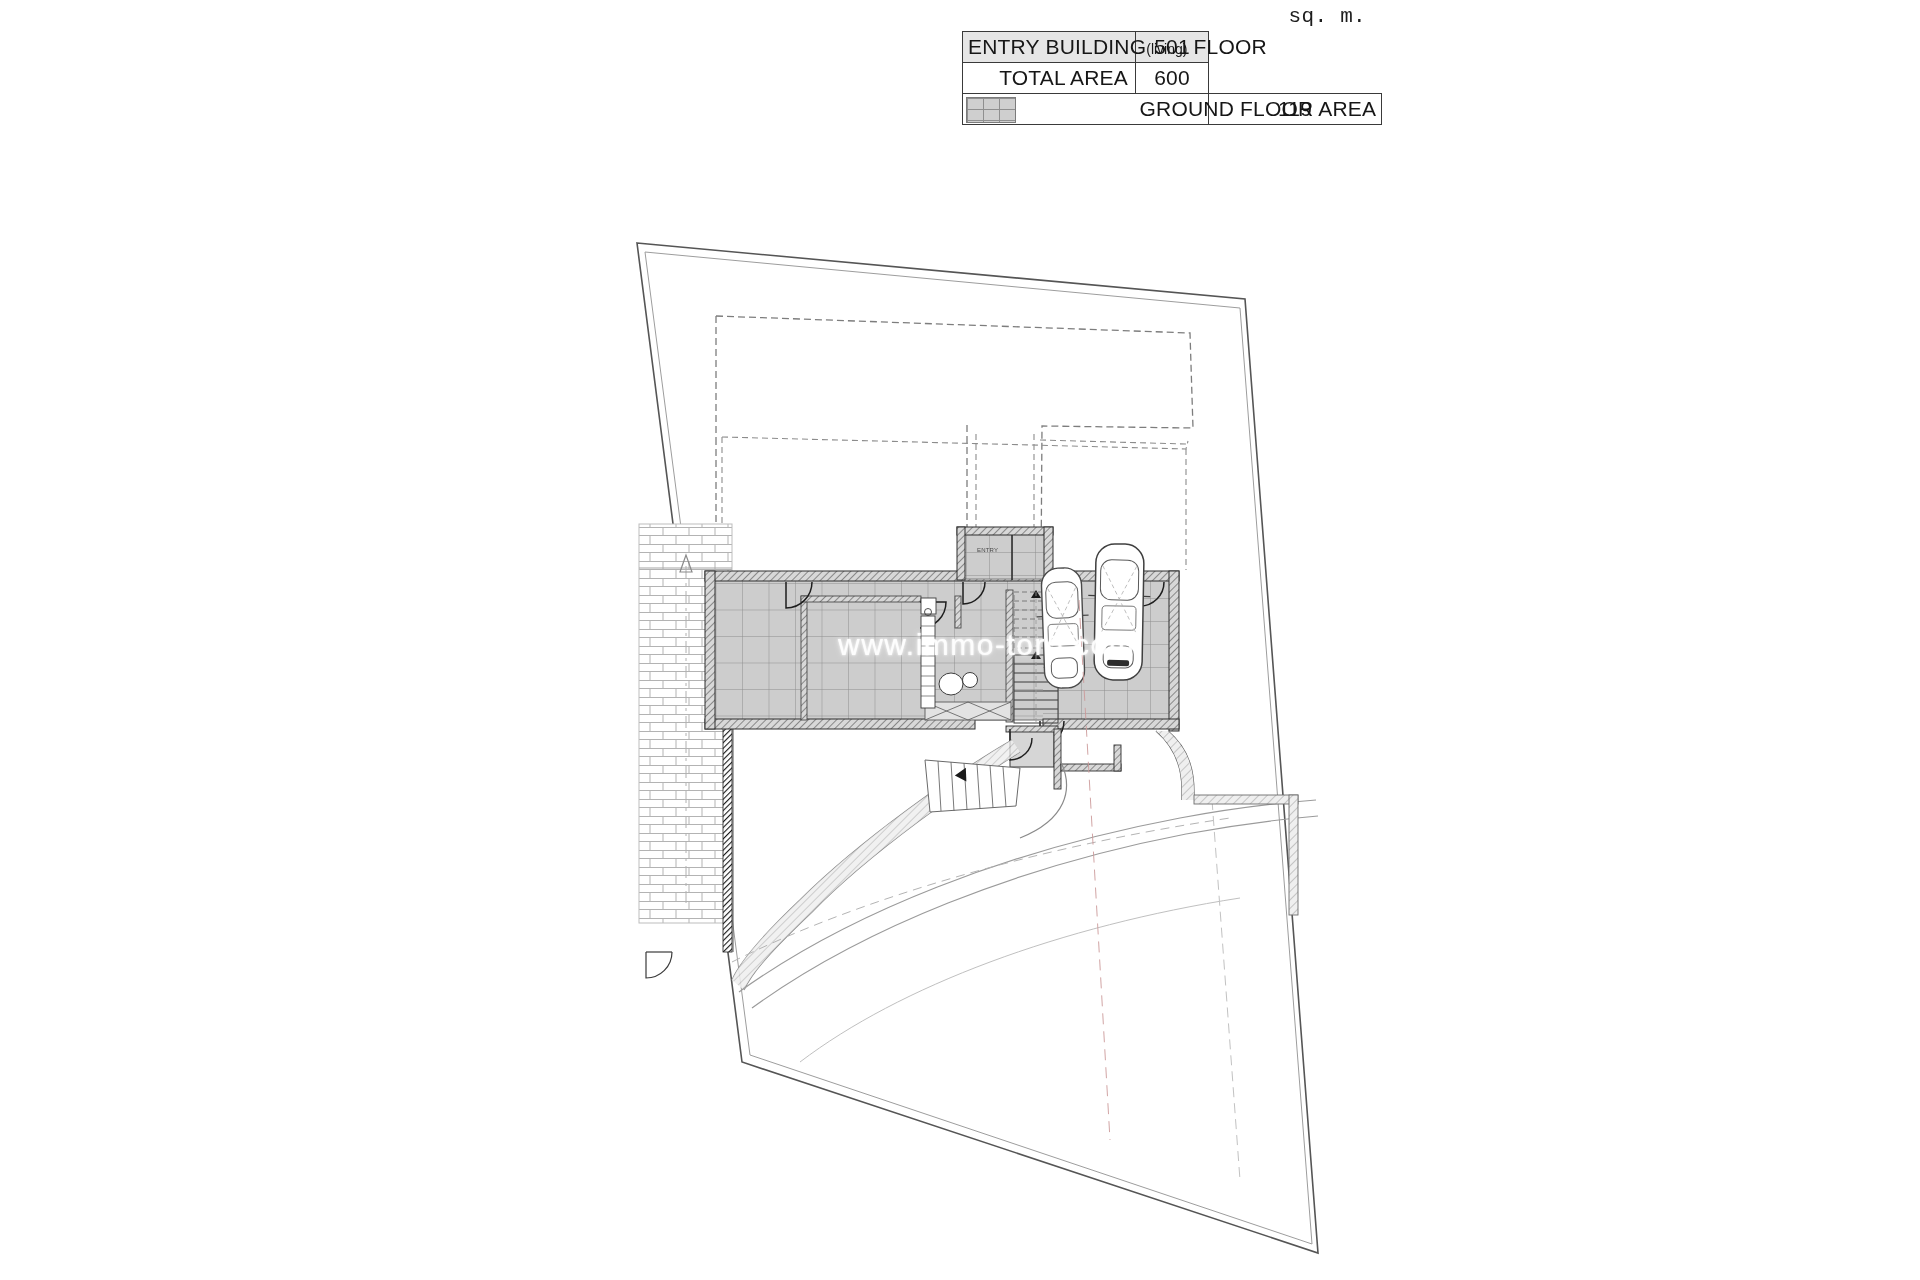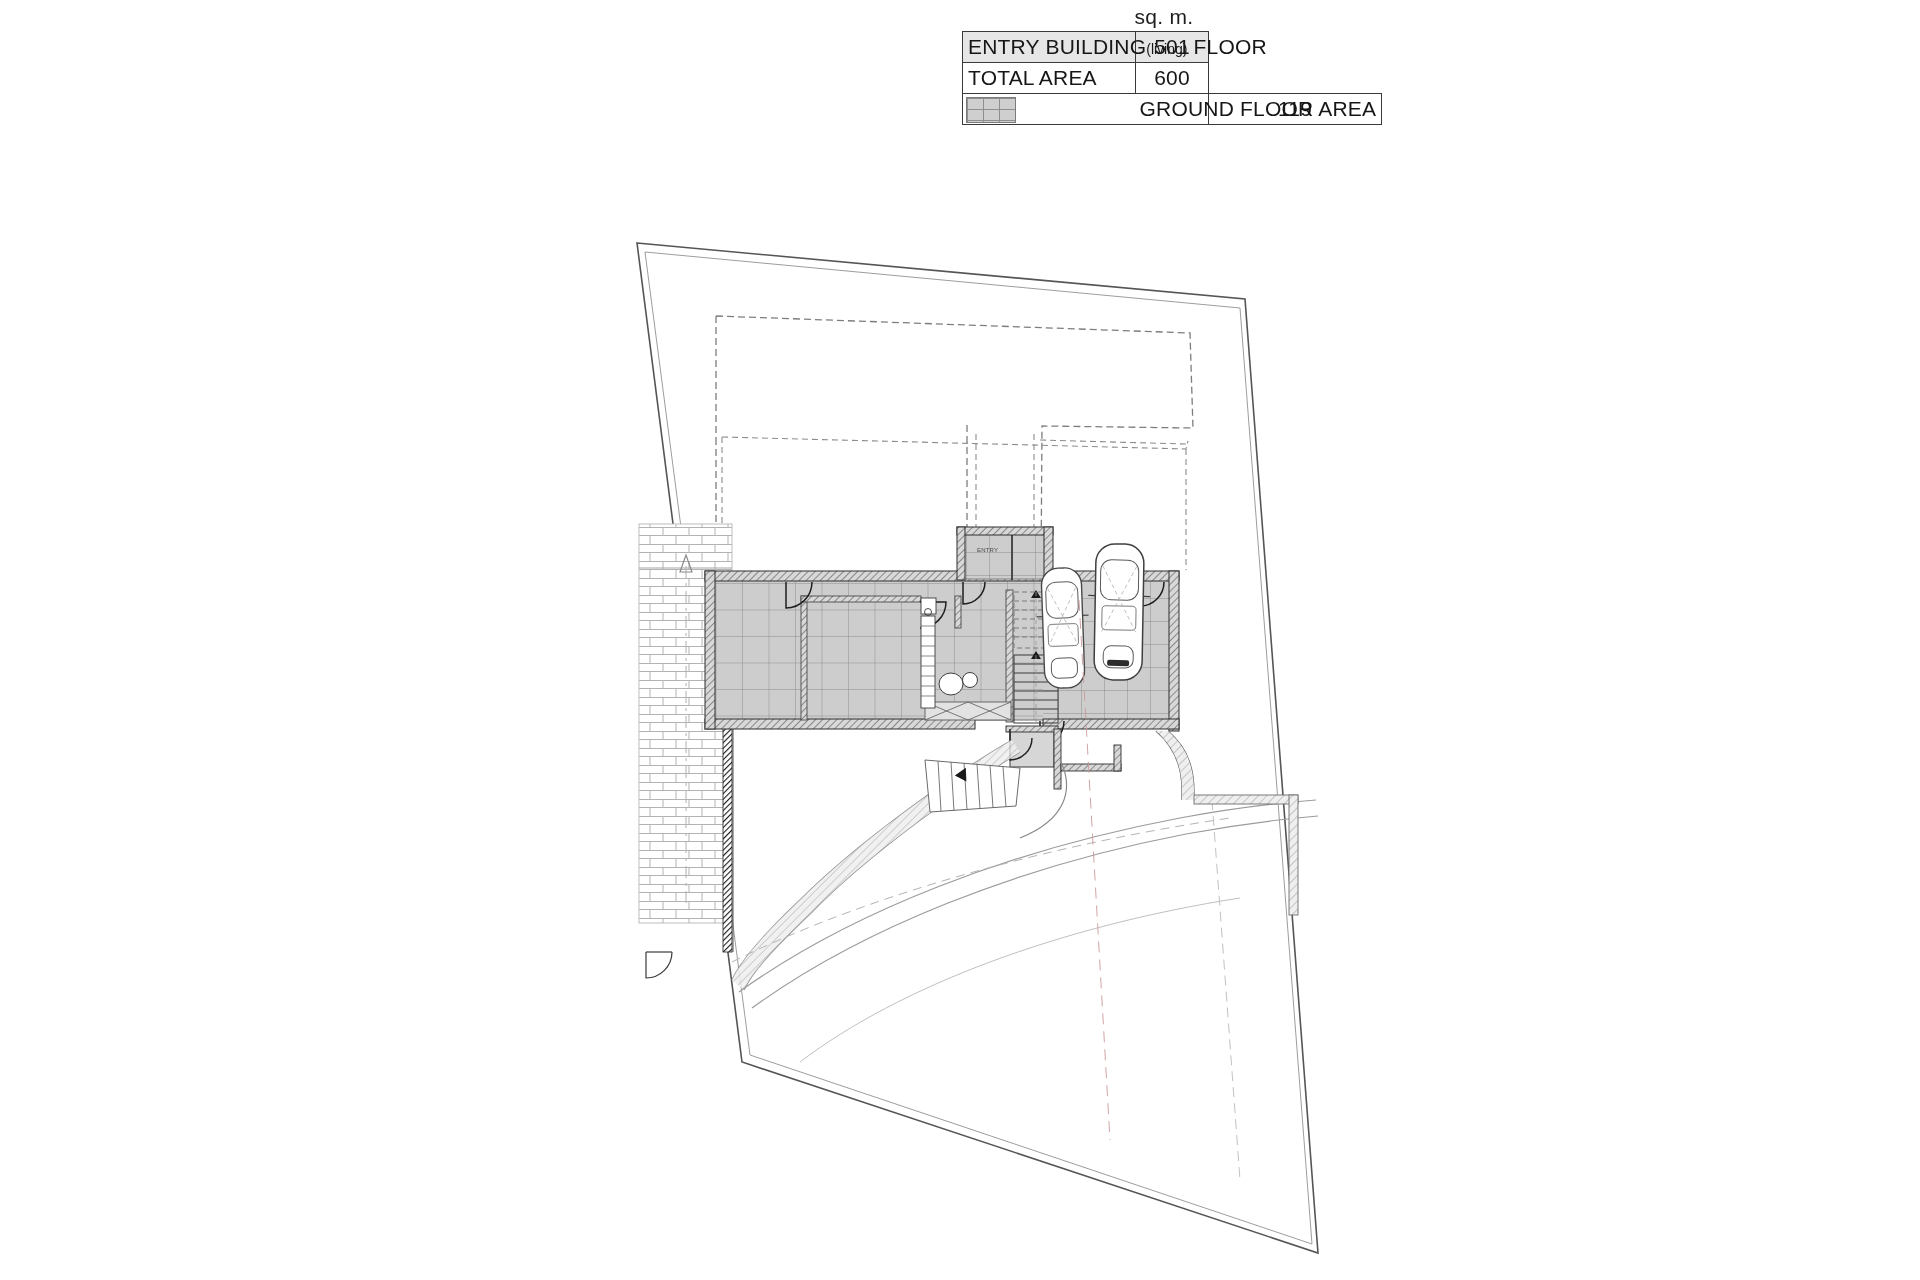--- a/index.html
+++ b/index.html
@@ -24,28 +24,28 @@
   }
 
   
   #legend {
     position: absolute;
     left: 962px;
     top: 6px;
     width: 420px;
   }
   #legend .units {
-    text-align: center;
+    text-align: right;
     padding-right: 16px;
     font-size: 21px;
     color: #1d1d1d;
     letter-spacing: 0.3px;
     line-height: 1.05;
     margin-bottom: 3px;
-    font-family: Liberation Sans, sans-serif;
+    font-family: Liberation Mono, monospace;
   }
   #legend table {
     border-collapse: collapse;
     width: 420px;
     table-layout: fixed;
   }
   #legend td {
     border: 1px solid #3a3a3a;
     font-size: 21px;
     color: #161616;
@@ -135,21 +135,21 @@
 
   <div id="legend">
     <div class="units">sq. m.</div>
     <table>
       <tbody>
         <tr class="shaded">
           <td class="label-cell full"><span>ENTRY BUILDING</span><span class="sub">(living)</span><span> FLOOR</span></td>
           <td class="value-cell">501</td>
         </tr>
         <tr class="plain">
-          <td class="label-cell full" style="text-align:left;">TOTAL AREA</td>
+          <td class="label-cell full" style="text-align:right;">TOTAL AREA</td>
           <td class="value-cell">600</td>
         </tr>
         <tr class="plain">
           <td class="swatch-cell">
             <div class="swatch"></div>
           </td>
           <td class="label-cell">GROUND FLOOR AREA</td>
           <td class="value-cell">119</td>
         </tr>
       </tbody>
@@ -412,14 +412,15 @@
 
     <g fill="none" stroke="#3a3a3a" stroke-width="1.2">
       <path d="M646,952 L646,978 A26,26 0 0 0 672,952"></path>
       <line x1="646" y1="952" x2="672" y2="952"></line>
     </g>
 
   </svg>
 
   <div class="room-tag" style="left:977px; top:547px;">ENTRY</div>
 
+  <div id="watermark">www.immo-toro.com</div>
 
 </div>
 
 </body></html>

